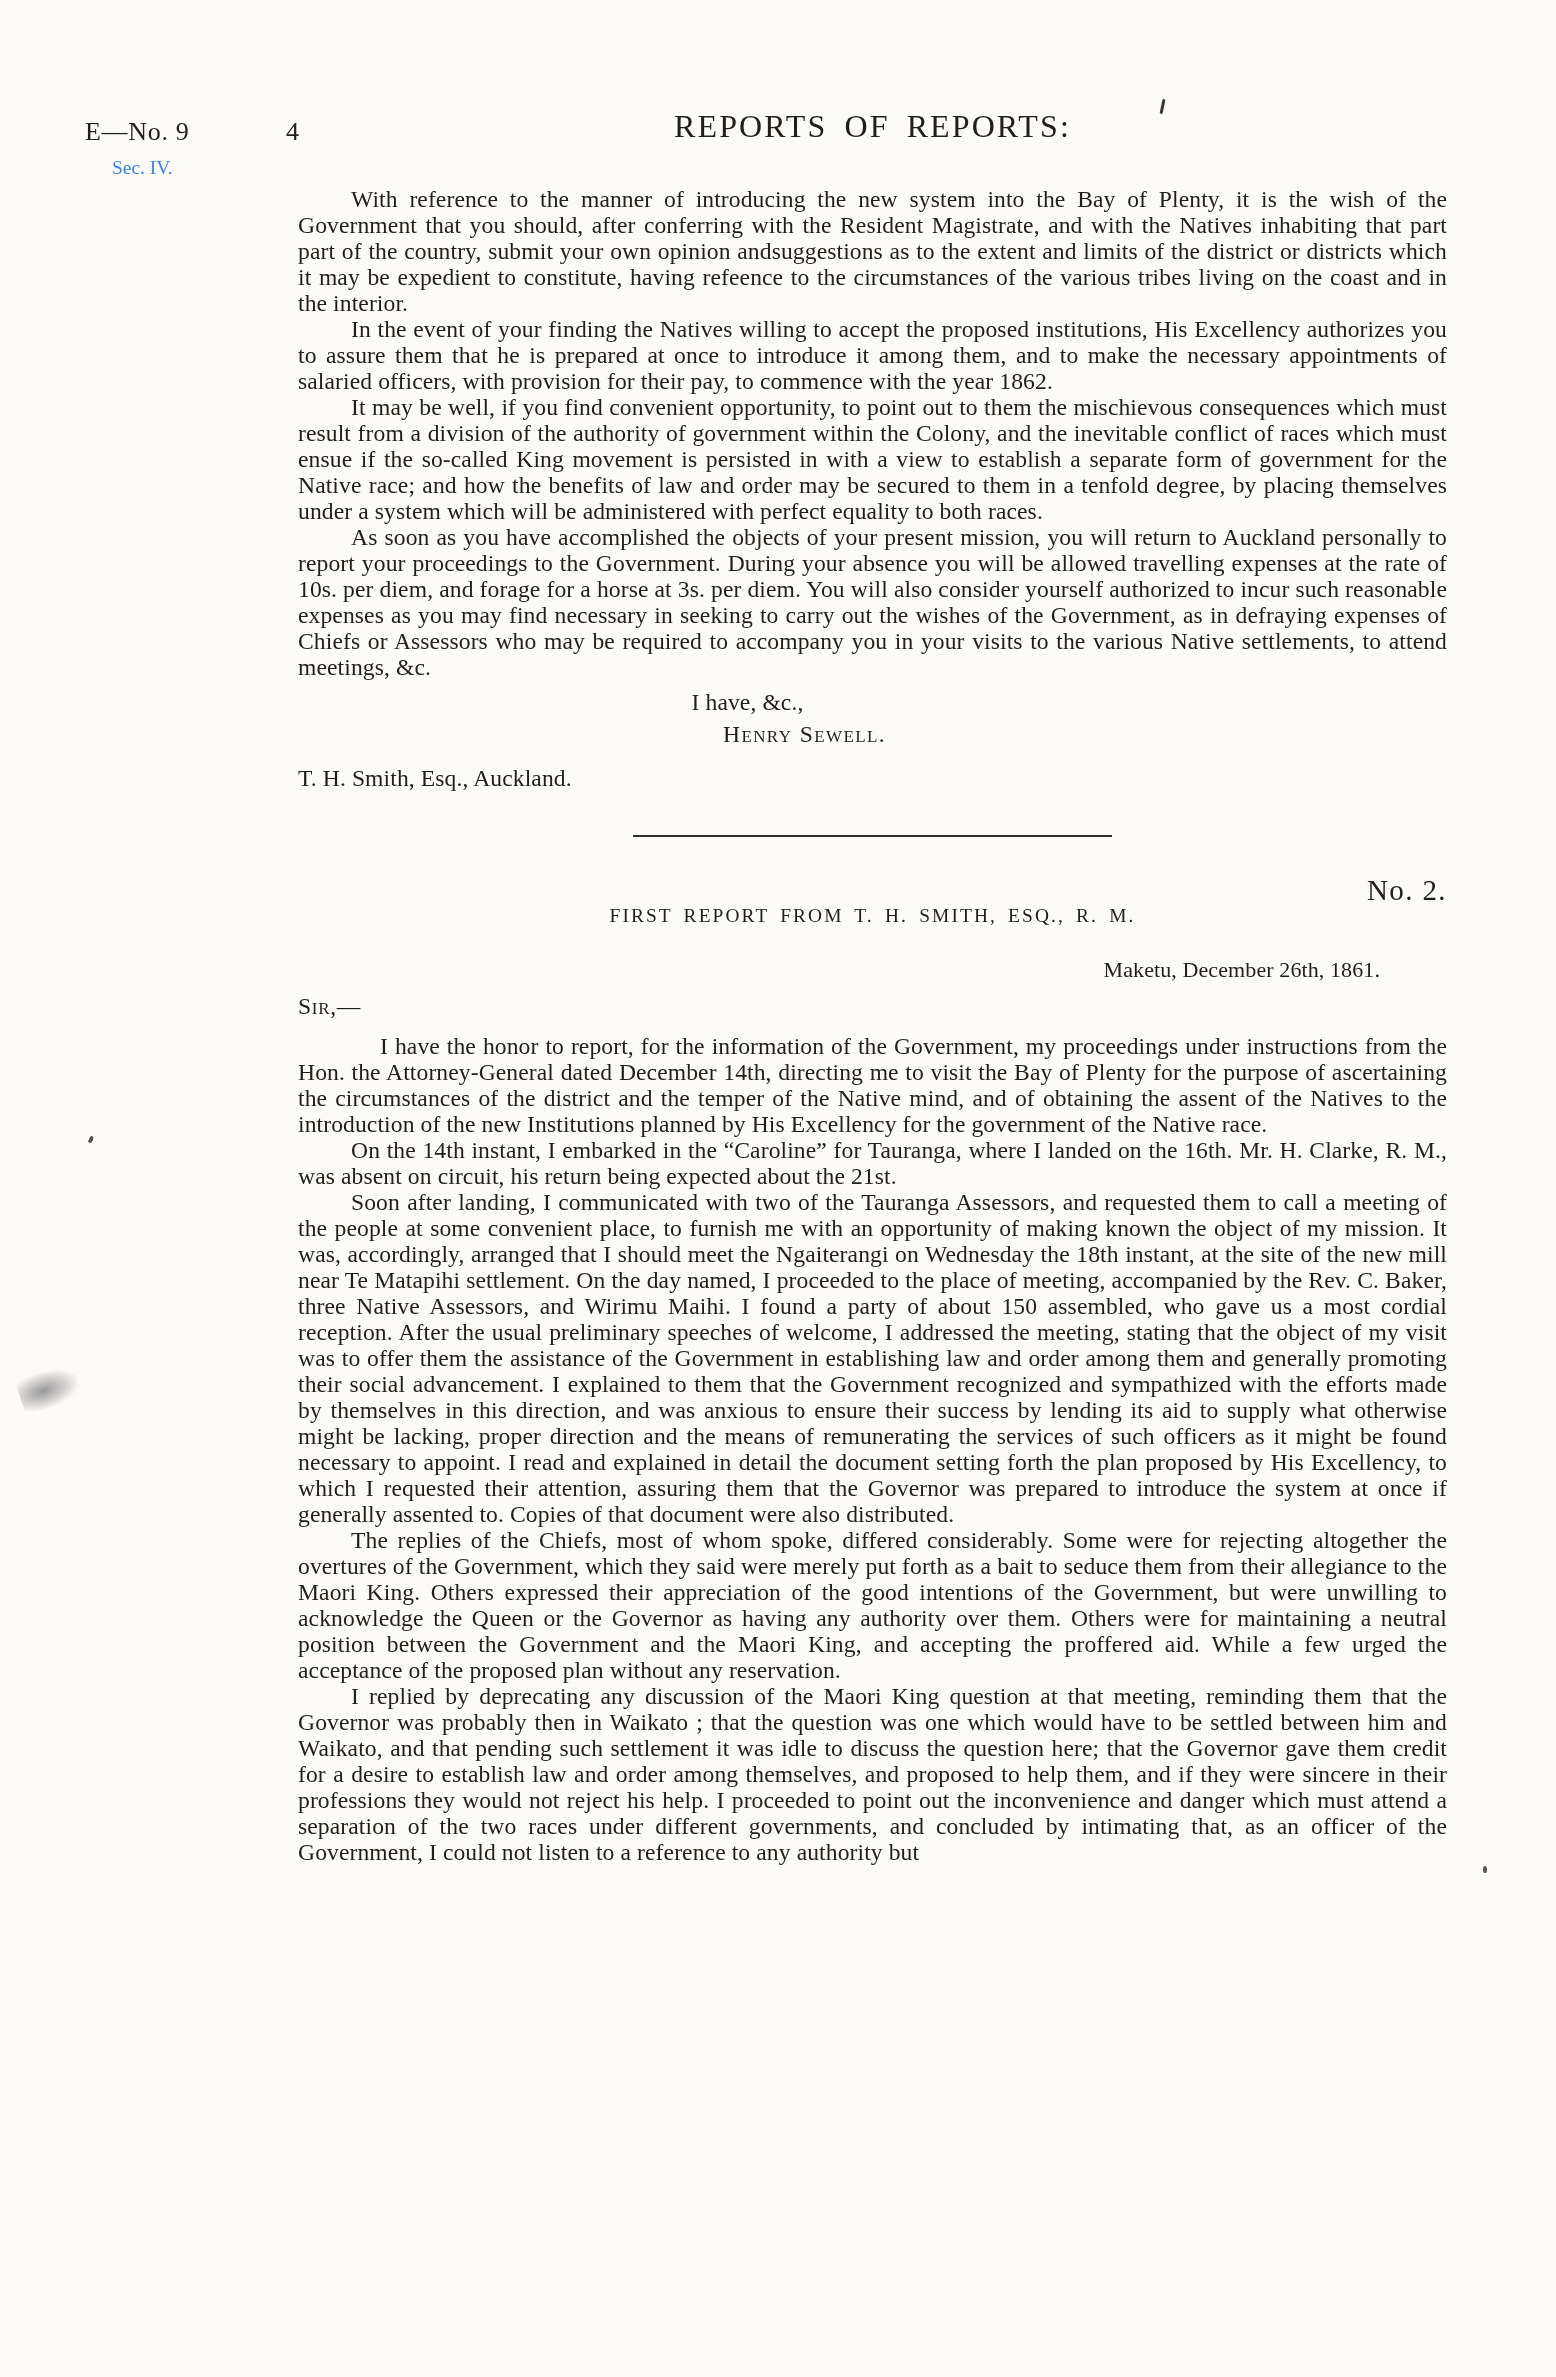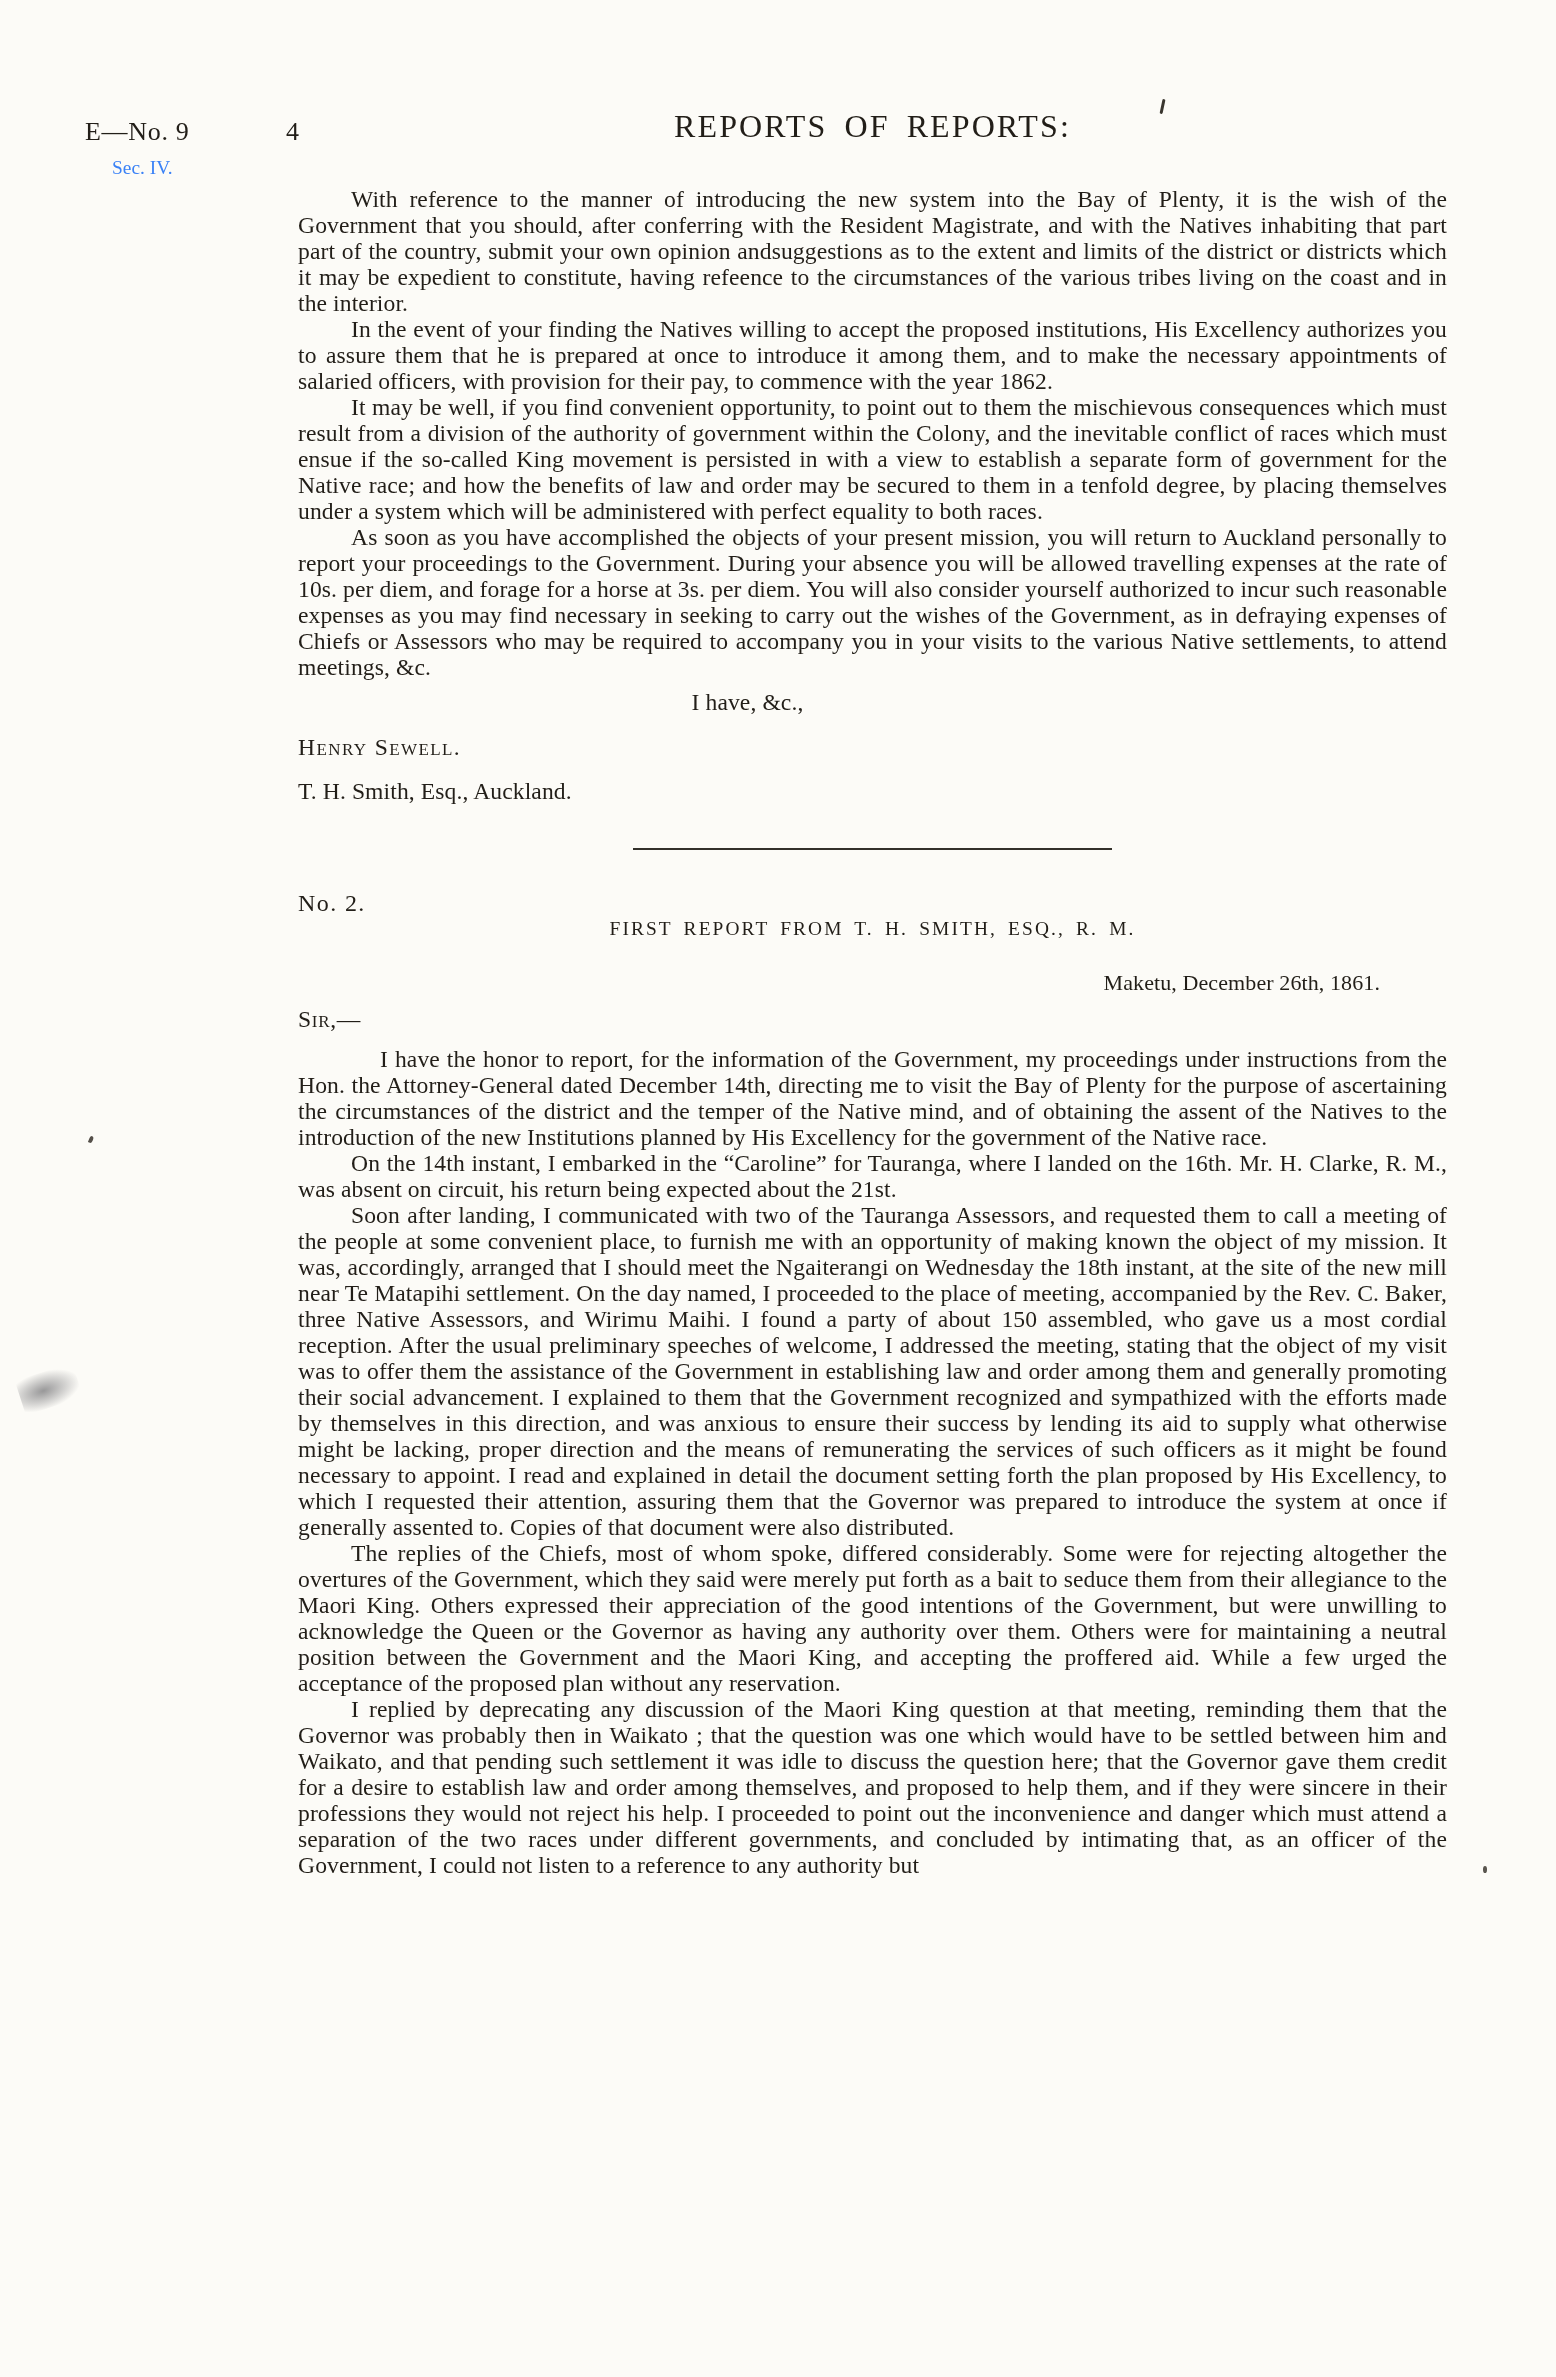--- a/index.html
+++ b/index.html
@@ -69,41 +69,41 @@
     text-indent: 53px;
   }
   p.indent-lg { text-indent: 82px; }
 
   .valediction {
     text-align: center;
     padding-right: 250px;
     margin-top: 9px;
   }
   .signature {
-    text-align: left;
+    text-align: center;
     padding-right: 136px;
     font-variant: small-caps;
     letter-spacing: 1.4px;
-    margin-top: 19px;
+    margin-top: 6px;
   }
   .addressee {
     margin-top: 18px;
   }
 
   .rule {
     width: 479px;
     margin: 44px auto 0 auto;
     border-top: 2.8px solid #33302a;
     height: 0;
   }
 
   .report-no {
     margin-top: 40px;
-    text-align: left;
-    font-size: 24px;
+    text-align: right;
+    font-size: 29px;
     letter-spacing: 1.4px;
   }
   .report-subhead {
     text-align: center;
     font-size: 19.4px;
     letter-spacing: 2.1px;
     word-spacing: 4.2px;
   }
   .dateline {
     margin-top: 28px;

